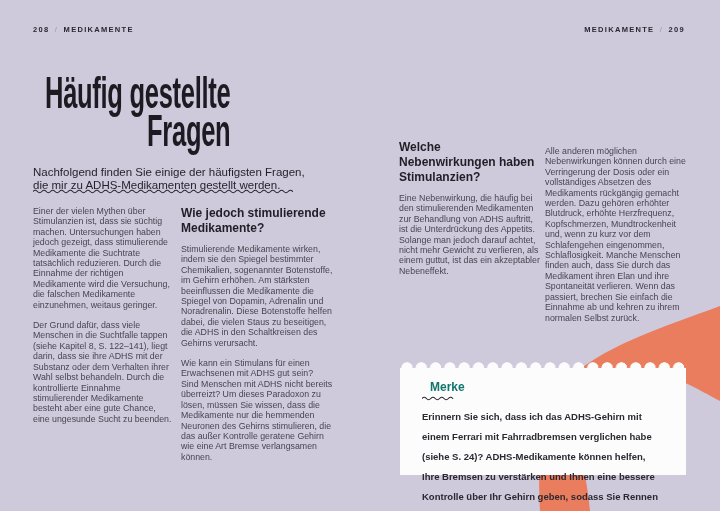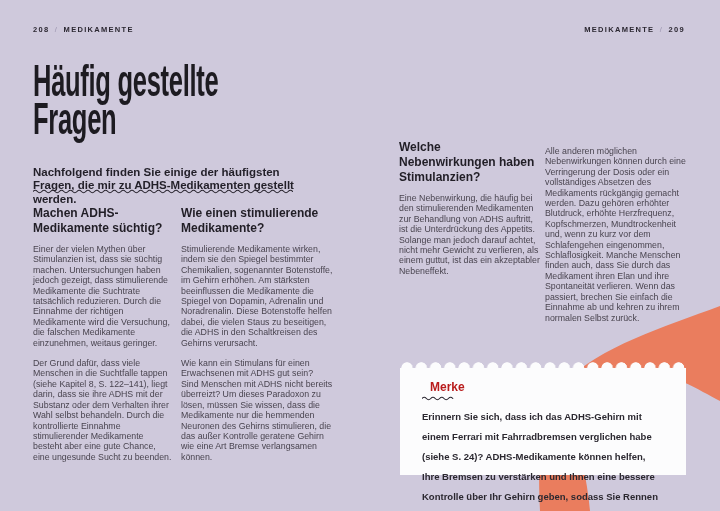--- a/index.html
+++ b/index.html
@@ -17,40 +17,40 @@
   .runhead.right{right:35px;}
 
   
   .title{position:absolute;left:33px;top:62px;z-index:2;color:#1d1b21;
          font-weight:800;font-size:44px;line-height:38px;}
   .title .tline{display:block;white-space:nowrap;transform:scaleX(0.58);
                 transform-origin:0 50%;letter-spacing:-0.5px;}
 
   
   .intro{position:absolute;left:33px;top:154px;width:282px;z-index:2;
-         font-size:11.5px;line-height:13.5px;font-weight:bold;color:#221f28;}
+         font-size:11.5px;line-height:13.5px;font-weight:normal;color:#221f28;}
   .divider{position:absolute;left:33px;top:188px;z-index:2;}
 
   
   .col{position:absolute;z-index:2;color:#49444f;font-size:8.8px;line-height:10.4px;
        hyphens:auto;}
   .col h3{margin:0 0 8px 0;font-size:12px;line-height:15px;color:#211e26;font-weight:bold;}
   .col p{margin:0 0 10px 0;}
   .col1{left:33px;top:206px;width:140px;}
   .col2{left:181px;top:206px;width:152px;}
   .col3{left:399px;top:140px;width:141px;}
   .col4{left:545px;top:146px;width:149px;}
 
   
   .note{position:absolute;left:400px;top:368px;width:286px;height:107px;z-index:3;
         background:#fcfcfd;box-sizing:border-box;padding:12px 22px 0 22px;}
   .note::before{content:"";position:absolute;left:0;right:0;top:-6px;height:6px;
         background-image:radial-gradient(circle at 7px 6px,#fcfcfd 5.4px,rgba(252,252,253,0) 6px);
         background-size:14.3px 6px;background-repeat:repeat-x;}
-  .note-label{font-size:12px;font-weight:bold;color:#b91c1c;padding-left:8px;}
+  .note-label{font-size:12px;font-weight:bold;color:#0f766e;padding-left:8px;}
   .note-wave{display:block;margin:1px 0 6px 0;}
   .note-text{font-size:9.5px;line-height:20px;font-weight:bold;color:#2b2830;}
 
   .wave path{fill:none;stroke:#2b2731;stroke-width:1.1;stroke-linecap:round;}
 </style>
 </head>
 <body>
 
 <div class="spread">
 
@@ -69,38 +69,37 @@
     <span>208</span>
     <span class="slash">/</span>
     <span>MEDIKAMENTE</span>
   </div>
   <div class="runhead right">
     <span>MEDIKAMENTE</span>
     <span class="slash">/</span>
     <span>209</span>
   </div>
 
-  <h1 class="title" style="margin:0;">
+  <h1 class="title" style="margin:12px;text-align:right;">
     <span class="tline">Häufig gestellte</span>
     <span class="tline">Fragen</span>
   </h1>
 
   <p class="intro">Nachfolgend finden Sie einige der häufigsten Fragen, die mir zu ADHS-Medikamenten gestellt werden.</p>
   <svg class="divider wave" width="260" height="6" aria-hidden="true">
     <path d="M0 3.5 q2.2 -2.6 4.4 0 t4.4 0 t4.4 0 t4.4 0 t4.4 0 t4.4 0 t4.4 0 t4.4 0 t4.4 0 t4.4 0 t4.4 0 t4.4 0 t4.4 0 t4.4 0 t4.4 0 t4.4 0 t4.4 0 t4.4 0 t4.4 0 t4.4 0 t4.4 0 t4.4 0 t4.4 0 t4.4 0 t4.4 0 t4.4 0 t4.4 0 t4.4 0 t4.4 0 t4.4 0 t4.4 0 t4.4 0 t4.4 0 t4.4 0 t4.4 0 t4.4 0 t4.4 0 t4.4 0 t4.4 0 t4.4 0 t4.4 0 t4.4 0 t4.4 0 t4.4 0 t4.4 0 t4.4 0 t4.4 0 t4.4 0 t4.4 0 t4.4 0 t4.4 0 t4.4 0 t4.4 0 t4.4 0 t4.4 0 t4.4 0 t4.4 0 t4.4 0 t4.4 0"></path>
   </svg>
 
   <div class="col col1">
-    <h3>Machen ADHS-Medikamente süchtig?</h3>
     <p>Einer der vielen Mythen über Stimulanzien ist, dass sie süchtig machen. Untersuchungen haben jedoch gezeigt, dass stimulierende Medikamente die Suchtrate tatsächlich reduzieren. Durch die Einnahme der richtigen Medikamente wird die Versuchung, die falschen Medikamente einzunehmen, weitaus geringer.</p>
     <p>Der Grund dafür, dass viele Menschen in die Suchtfalle tappen (siehe Kapitel 8, S. 122–141), liegt darin, dass sie ihre ADHS mit der Substanz oder dem Verhalten ihrer Wahl selbst behandeln. Durch die kontrollierte Einnahme stimulierender Medikamente besteht aber eine gute Chance, eine ungesunde Sucht zu beenden.</p>
   </div>
 
   <div class="col col2">
-    <h3>Wie einen stimulierende Medikamente?</h3>
+    <h3>Wie jedoch stimulierende Medikamente?</h3>
     <p>Stimulierende Medikamente wirken, indem sie den Spiegel bestimmter Chemikalien, sogenannter Botenstoffe, im Gehirn erhöhen. Am stärksten beeinflussen die Medikamente die Spiegel von Dopamin, Adrenalin und Noradrenalin. Diese Botenstoffe helfen dabei, die vielen Staus zu beseitigen, die ADHS in den Schaltkreisen des Gehirns verursacht.</p>
     <p>Wie kann ein Stimulans für einen Erwachsenen mit ADHS gut sein? Sind Menschen mit ADHS nicht bereits überreizt? Um dieses Paradoxon zu lösen, müssen Sie wissen, dass die Medikamente nur die hemmenden Neuronen des Gehirns stimulieren, die das außer Kontrolle geratene Gehirn wie eine Art Bremse verlangsamen können.</p>
   </div>
 
   <div class="col col3">
     <h3>Welche Nebenwirkungen haben Stimulanzien?</h3>
     <p>Eine Nebenwirkung, die häufig bei den stimulierenden Medikamenten zur Behandlung von ADHS auftritt, ist die Unterdrückung des Appetits. Solange man jedoch darauf achtet, nicht mehr Gewicht zu verlieren, als einem guttut, ist das ein akzeptabler Nebeneffekt.</p>
   </div>
 
   <div class="col col4">

